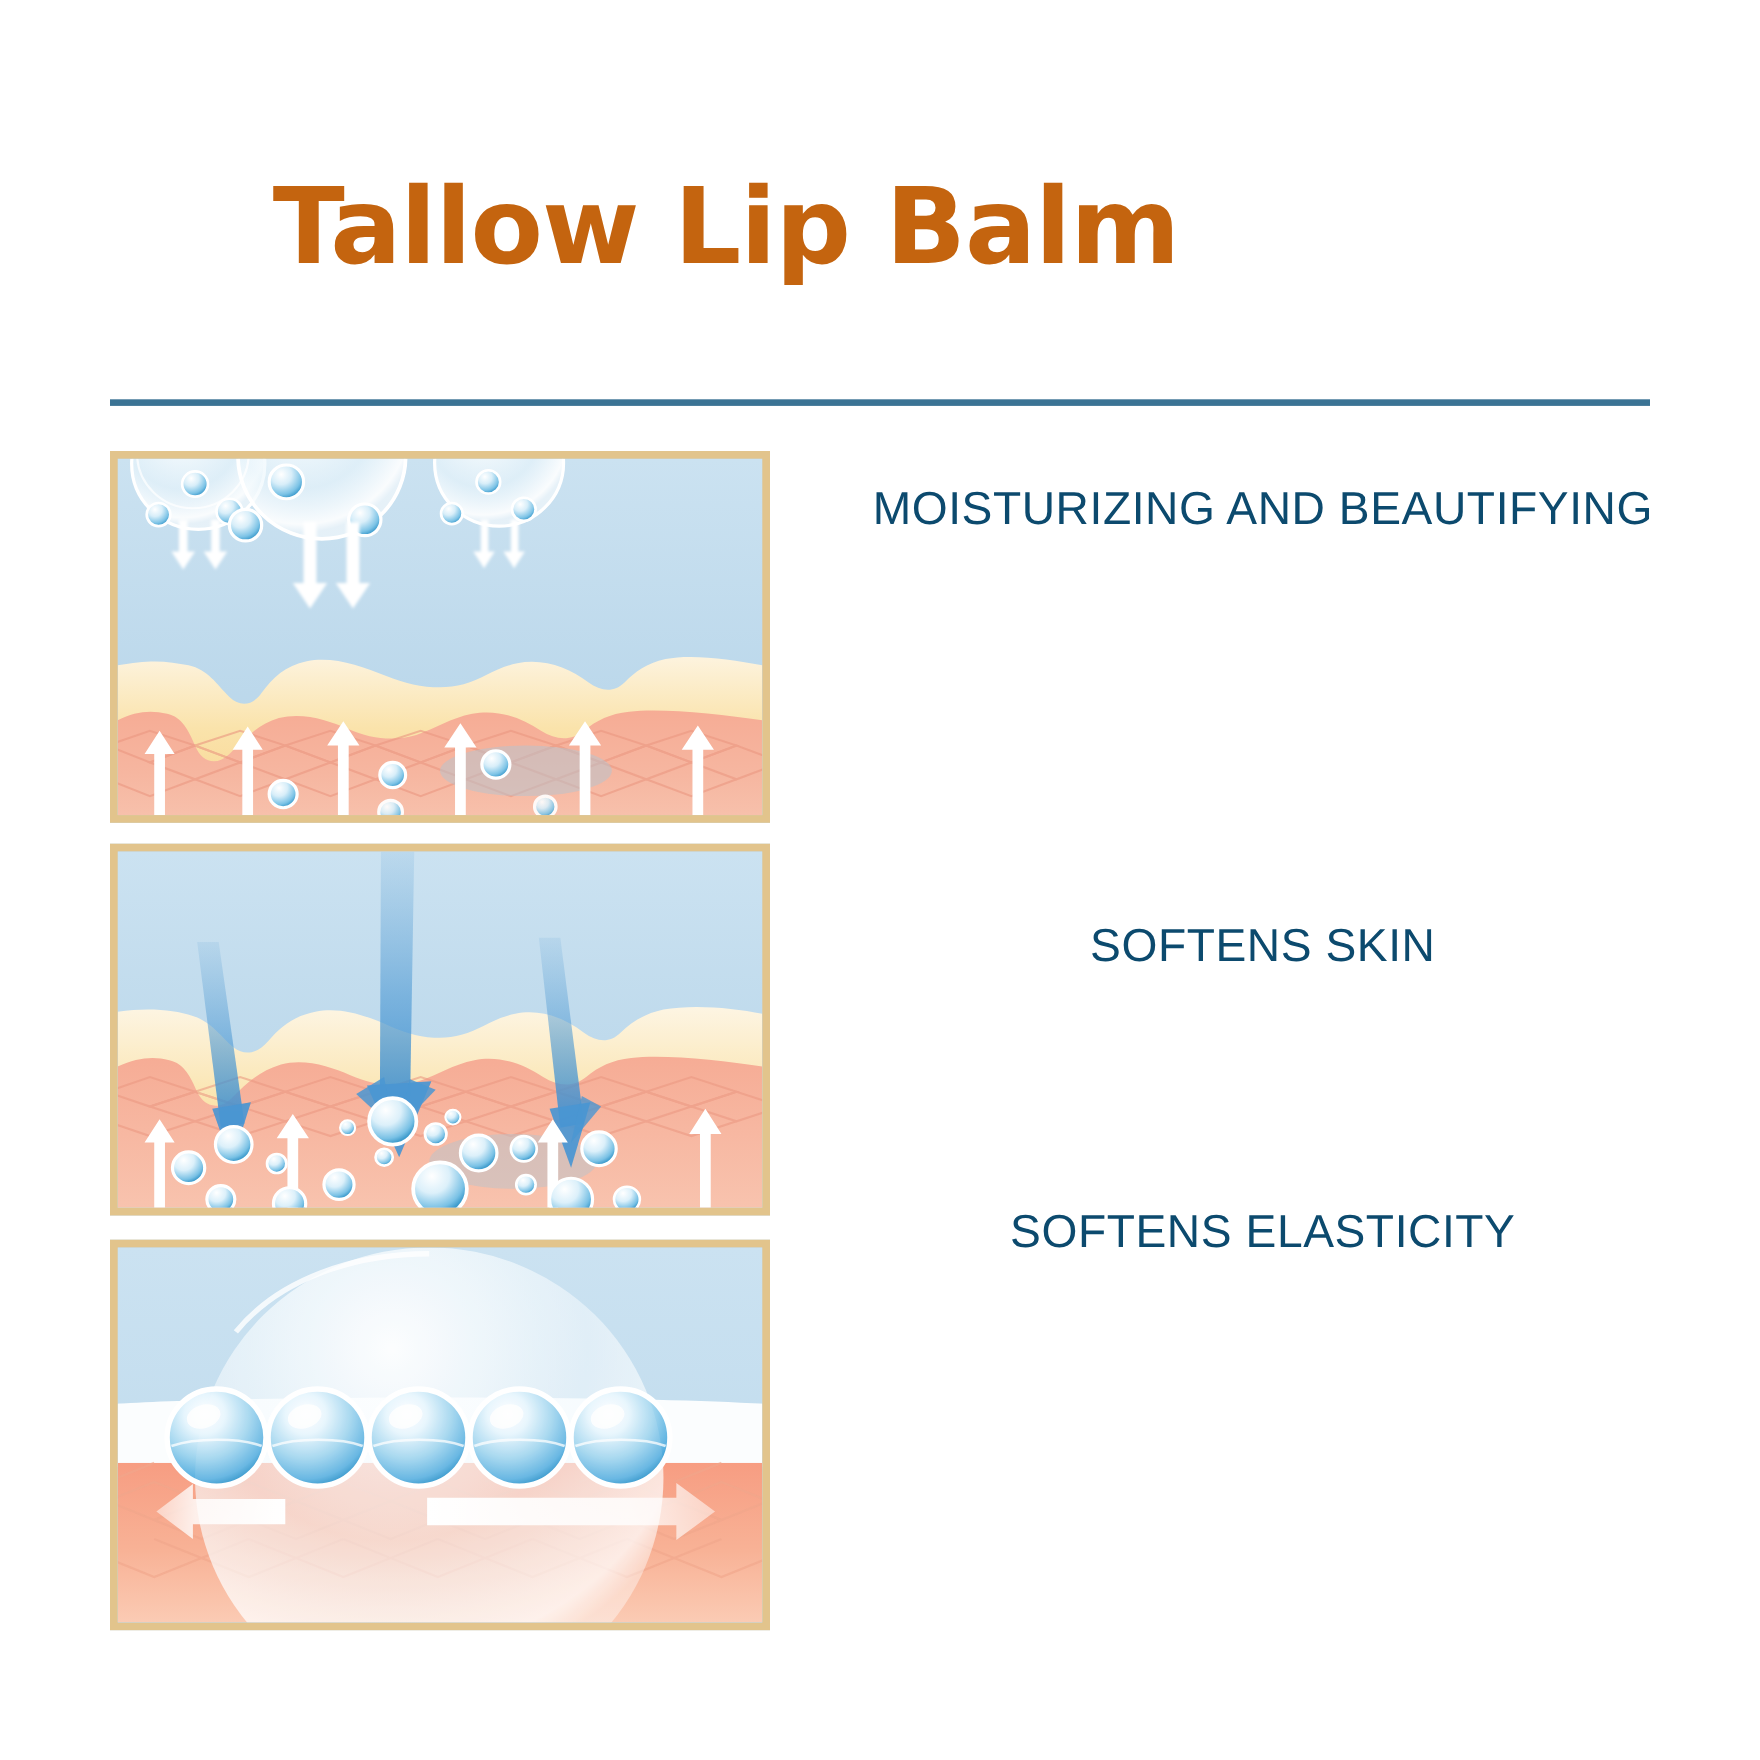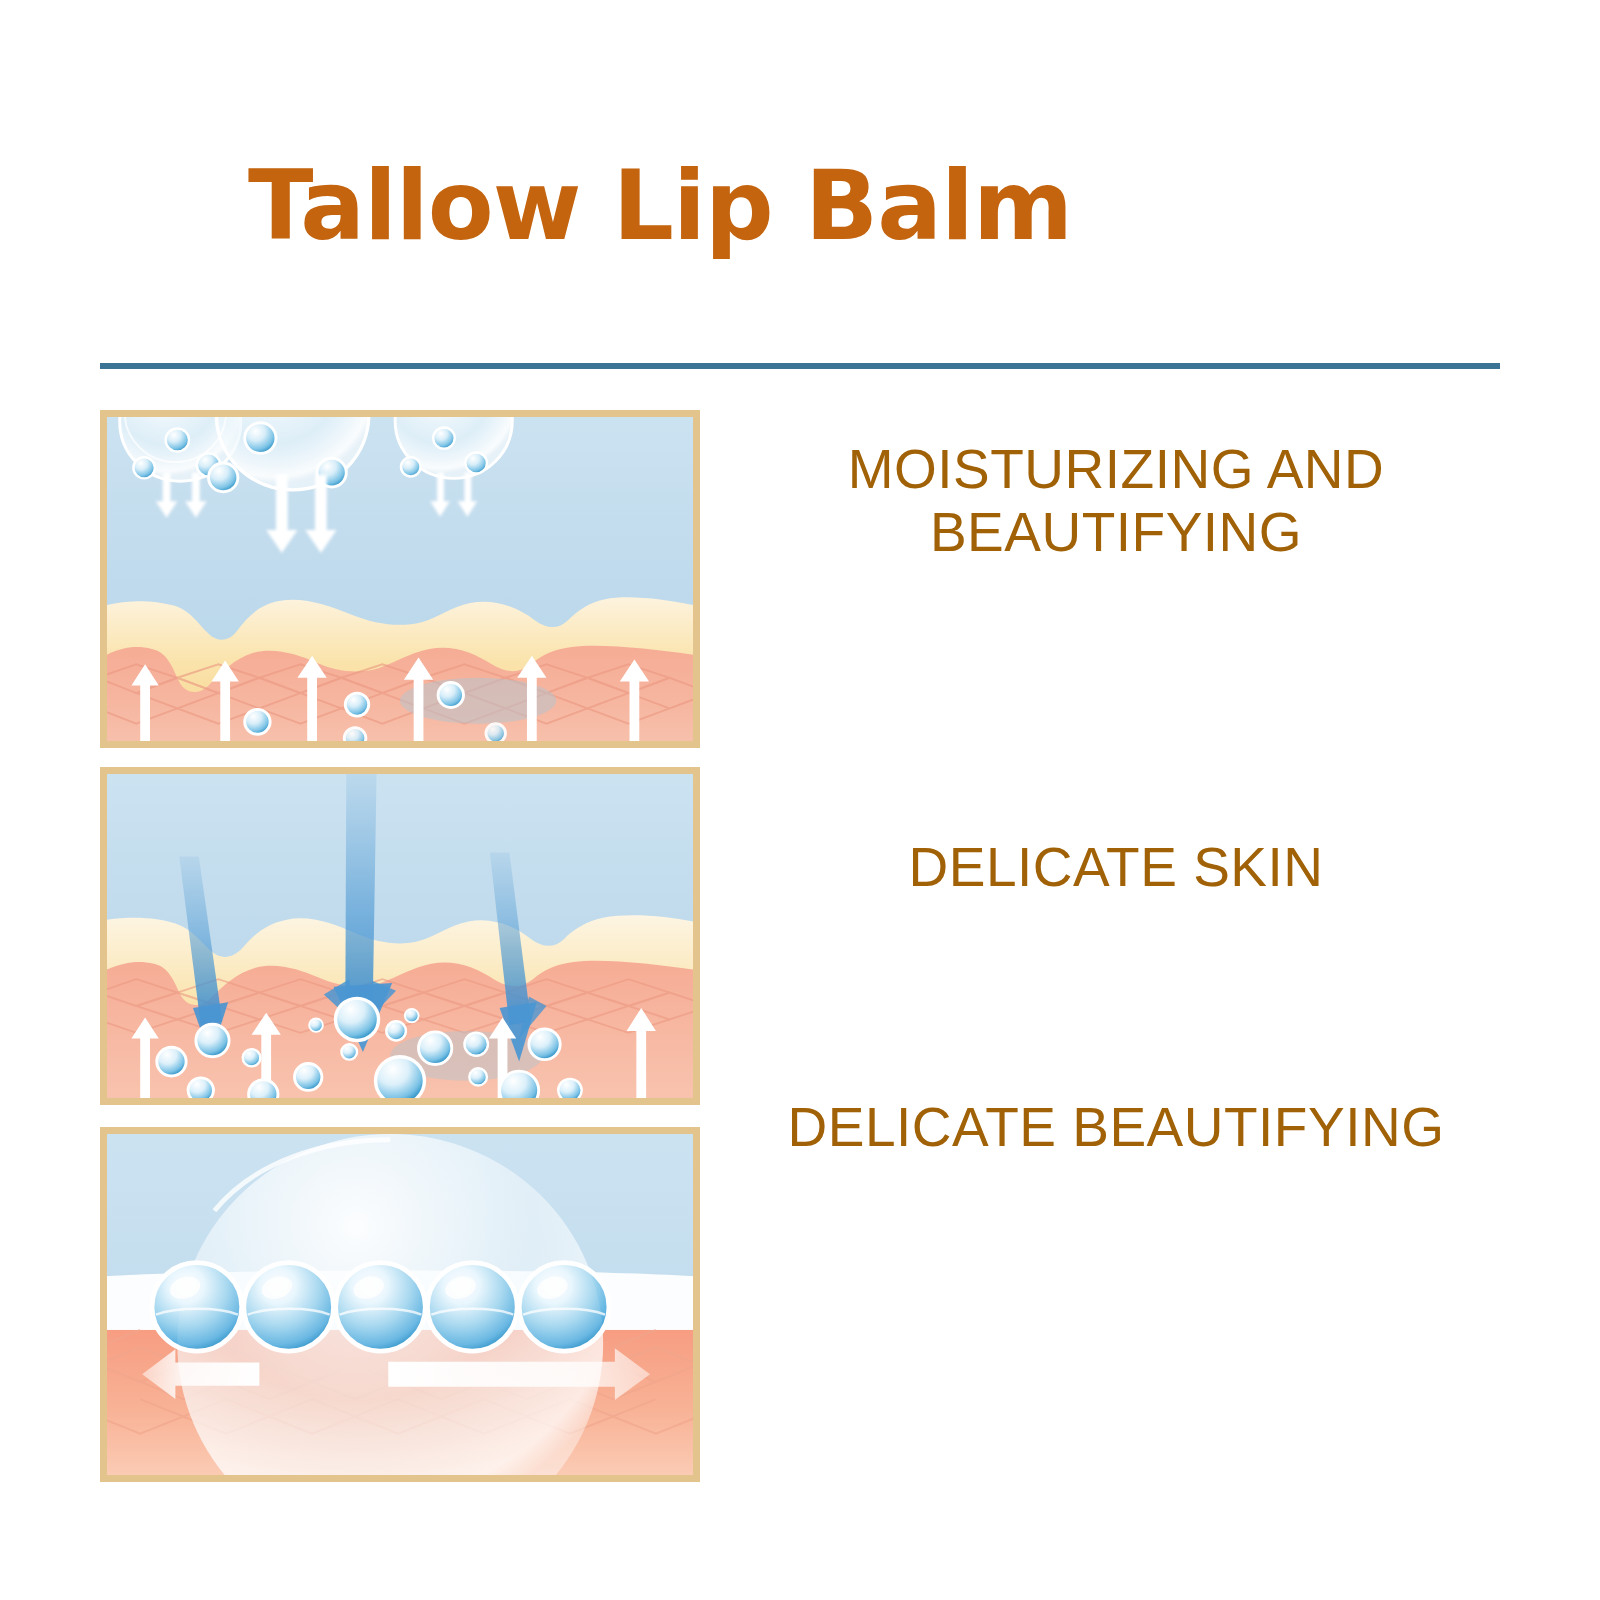--- a/index.html
+++ b/index.html
@@ -52,27 +52,27 @@
   }
   #panel-1 { top: 410px;  width: 600px; height: 338px; }
   #panel-2 { top: 767px;  width: 600px; height: 338px; }
   #panel-3 { top: 1127px; width: 600px; height: 355px; }
 
   .panel svg { display: block; width: 100%; height: 100%; }
 
   
   .feature-label {
     position: absolute;
-    left: 716px;
+    left: 748px;
     width: 800px;
     text-align: center;
-    color: #a16207;
+    color: #0c4a6e;
     font-family: "Liberation Sans", sans-serif;
     font-weight: 400;
-    font-size: 55px;
+    font-size: 42px;
     line-height: 1.15;
     letter-spacing: 0.5px;
   }
   #label-1 { top: 438px; }
   #label-2 { top: 836px; }
   #label-3 { top: 1096px; }
 </style>
 </head>
 <body>
 
@@ -427,15 +427,15 @@
         <path d="M426,188 C448,180 490,180 510,188"></path>
       </g>
     </g>
 
     <circle cx="290" cy="218" r="218" fill="#ffffff" opacity="0.1"></circle>
   </svg>
 </div>
 
 <div class="feature-label" id="label-1">MOISTURIZING AND BEAUTIFYING</div>
 
-<div class="feature-label" id="label-2">DELICATE SKIN</div>
-
-<div class="feature-label" id="label-3">DELICATE BEAUTIFYING</div>
+<div class="feature-label" id="label-2">SOFTENS SKIN</div>
+
+<div class="feature-label" id="label-3">SOFTENS ELASTICITY</div>
 
 </body></html>

